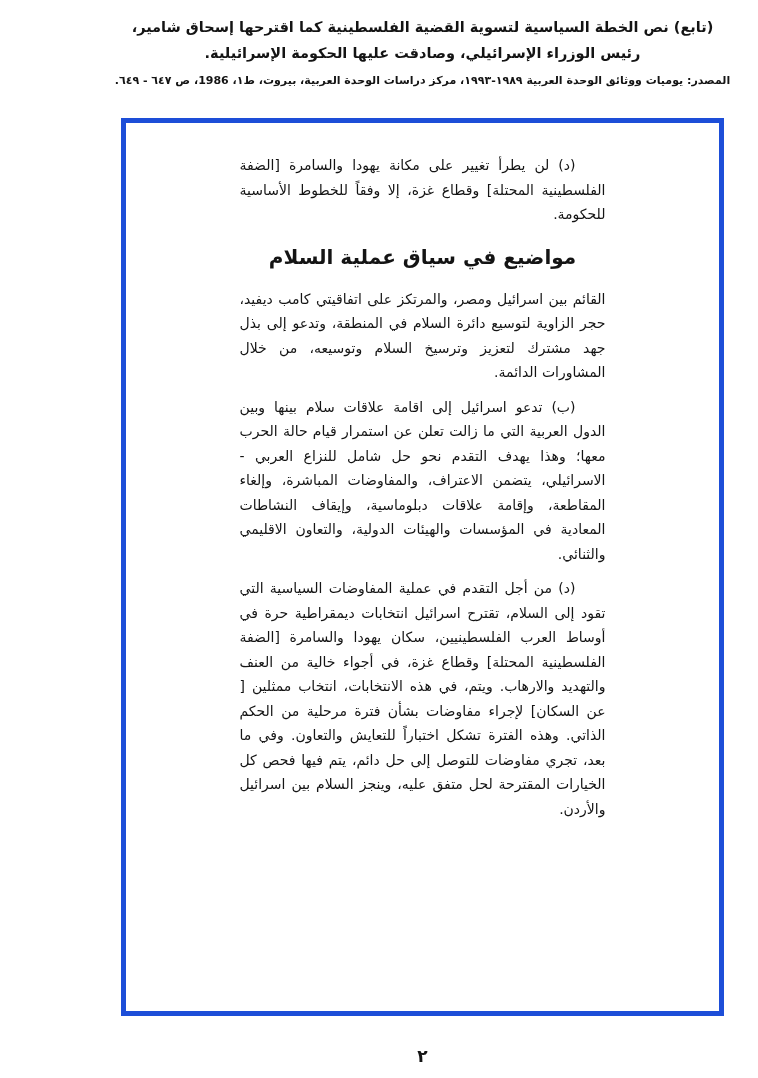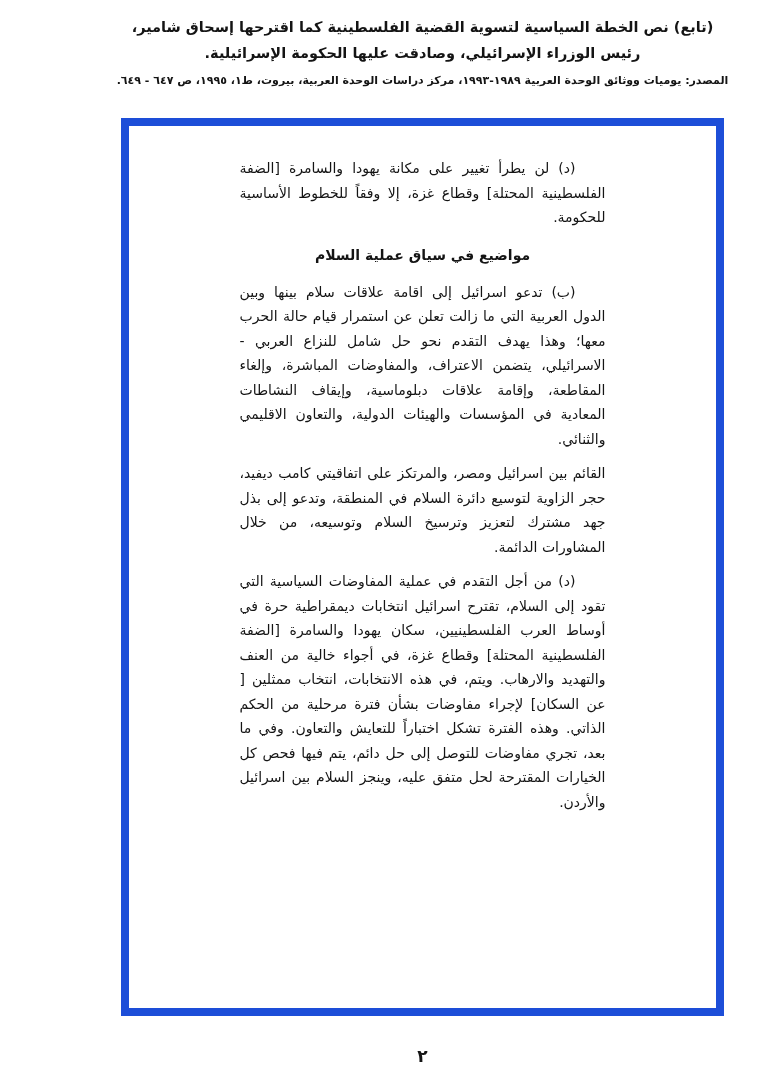--- a/index.html
+++ b/index.html
@@ -35,35 +35,35 @@
     font-weight: bold;
     margin-top: 7px;
     line-height: 1.5;
   }
   .green-box {
     position: absolute;
     left: 34px;
     right: 34px;
     top: 118px;
     bottom: 62px;
-    border: 8px solid #1d4ed8;
+    border: 5px solid #1d4ed8;
     overflow: hidden;
   }
   .text-col {
     width: 366px;
     margin: 30px auto 0;
     font-size: 14px;
     line-height: 24.5px;
     text-align: justify;
     text-justify: inter-word;
   }
   .para { margin-bottom: 10px; }
   .para.indent { text-indent: 30px; }
   .section-heading {
-    font-size: 14px;
+    font-size: 20px;
     font-weight: bold;
     text-align: center;
     margin: 14px 0 14px;
     line-height: 1.6;
   }
   .lead-line { margin-bottom: 14px; }
   .page-footer {
     position: absolute;
     bottom: 12px;
     left: 0;
@@ -75,34 +75,34 @@
     font-weight: bold;
   }
 </style>
 </head>
 <body>
 
 <div class="page">
 
   <header class="doc-header">
     <h1 class="doc-title">(تابع) نص الخطة السياسية لتسوية القضية الفلسطينية كما اقترحها إسحاق شامير، رئيس الوزراء الإسرائيلي، وصادقت عليها الحكومة الإسرائيلية.</h1>
-    <p class="doc-source">المصدر: يوميات ووثائق الوحدة العربية ١٩٨٩-١٩٩٣، مركز دراسات الوحدة العربية، بيروت، ط١، ١٩٩٥، ص ٦٤٧ - ٦٤٩.</p>
+    <p class="doc-source">المصدر: يوميات ووثائق الوحدة العربية ١٩٨٩-١٩٩٣، مركز دراسات الوحدة العربية، بيروت، ط١، 1986، ص ٦٤٧ - ٦٤٩.</p>
   </header>
 
   <div class="green-box">
     <div class="text-col">
 
       <p class="para indent">(د) لن يطرأ تغيير على مكانة يهودا والسامرة [الضفة الفلسطينية المحتلة] وقطاع غزة، إلا وفقاً للخطوط الأساسية للحكومة.</p>
 
       <h2 class="section-heading">مواضيع في سياق عملية السلام</h2>
 
 
+      <p class="para">القائم بين اسرائيل ومصر، والمرتكز على اتفاقيتي كامب ديفيد، حجر الزاوية لتوسيع دائرة السلام في المنطقة، وتدعو إلى بذل جهد مشترك لتعزيز وترسيخ السلام وتوسيعه، من خلال المشاورات الدائمة.</p>
+
       <p class="para indent">(ب) تدعو اسرائيل إلى اقامة علاقات سلام بينها وبين الدول العربية التي ما زالت تعلن عن استمرار قيام حالة الحرب معها؛ وهذا يهدف التقدم نحو حل شامل للنزاع العربي - الاسرائيلي، يتضمن الاعتراف، والمفاوضات المباشرة، وإلغاء المقاطعة، وإقامة علاقات دبلوماسية، وإيقاف النشاطات المعادية في المؤسسات والهيئات الدولية، والتعاون الاقليمي والثنائي.</p>
-
-      <p class="para">القائم بين اسرائيل ومصر، والمرتكز على اتفاقيتي كامب ديفيد، حجر الزاوية لتوسيع دائرة السلام في المنطقة، وتدعو إلى بذل جهد مشترك لتعزيز وترسيخ السلام وتوسيعه، من خلال المشاورات الدائمة.</p>
 
 
       <p class="para indent">(د) من أجل التقدم في عملية المفاوضات السياسية التي تقود إلى السلام، تقترح اسرائيل انتخابات ديمقراطية حرة في أوساط العرب الفلسطينيين، سكان يهودا والسامرة [الضفة الفلسطينية المحتلة] وقطاع غزة، في أجواء خالية من العنف والتهديد والارهاب. ويتم، في هذه الانتخابات، انتخاب ممثلين [ عن السكان] لإجراء مفاوضات بشأن فترة مرحلية من الحكم الذاتي. وهذه الفترة تشكل اختباراً للتعايش والتعاون. وفي ما بعد، تجري مفاوضات للتوصل إلى حل دائم، يتم فيها فحص كل الخيارات المقترحة لحل متفق عليه، وينجز السلام بين اسرائيل والأردن.</p>
 
     </div>
   </div>
 
   <footer class="page-footer">
     <span class="page-number">٢</span>
   </footer>

